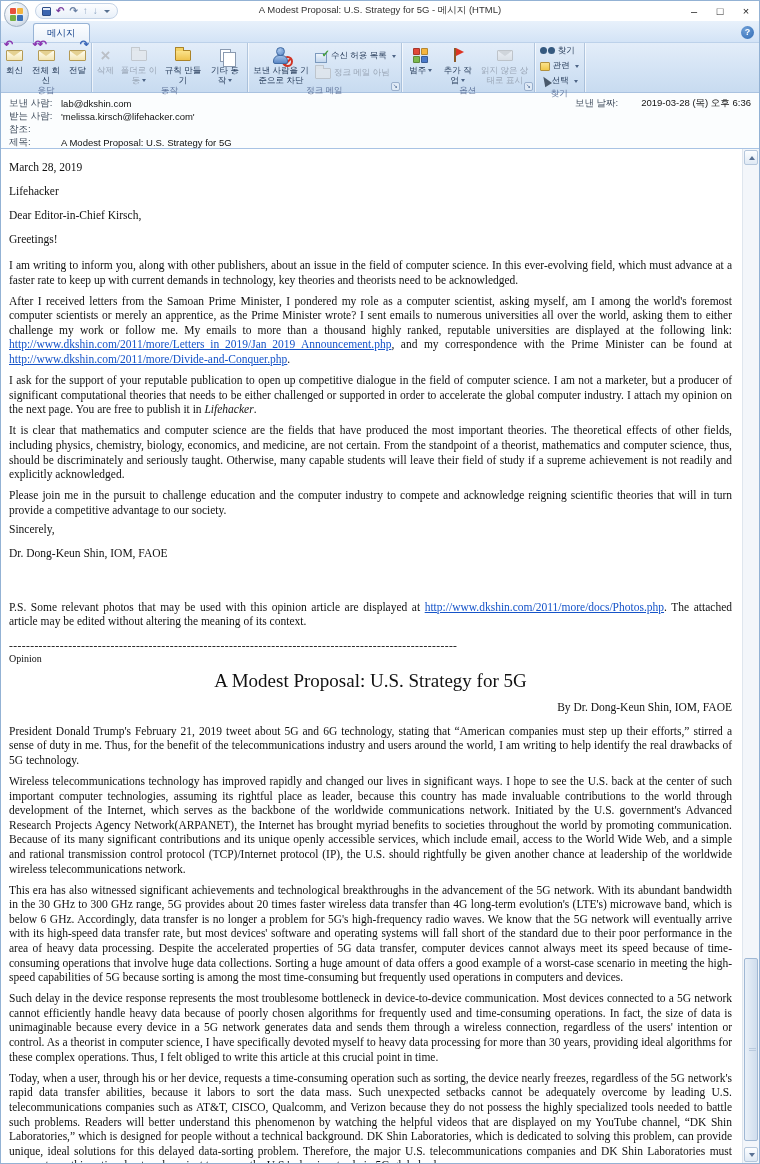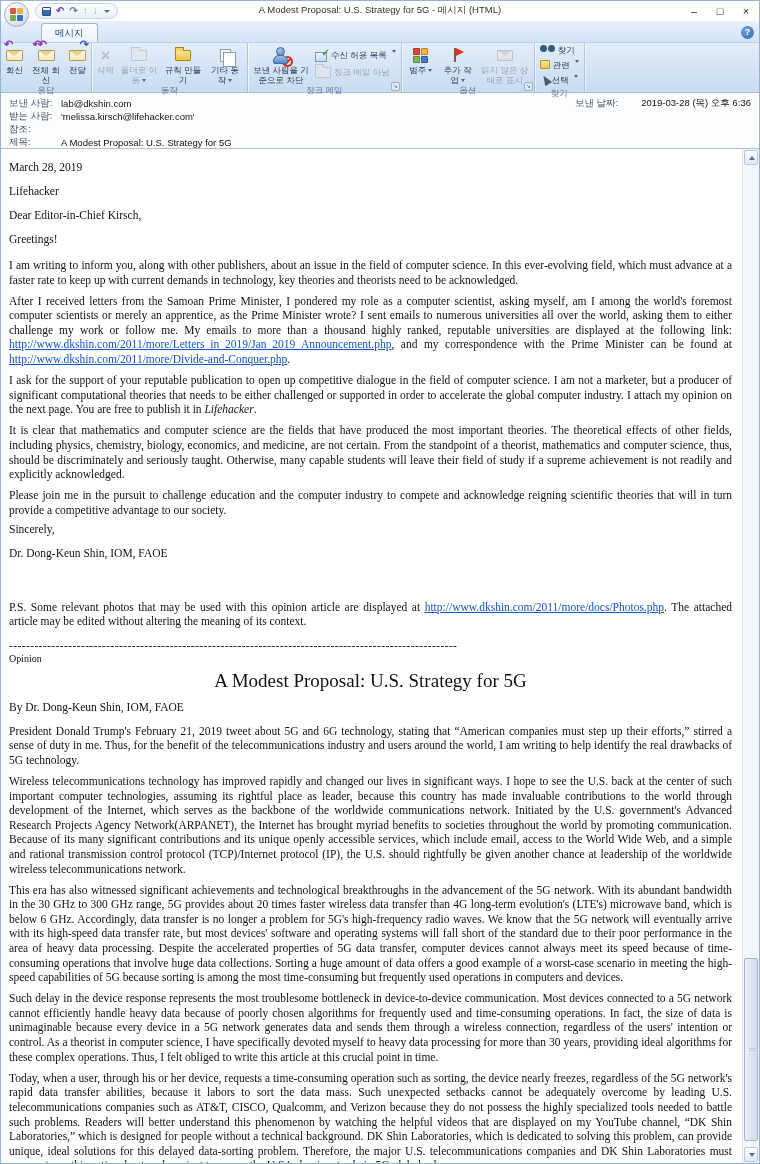--- a/index.html
+++ b/index.html
@@ -42,21 +42,21 @@
     position:absolute; left:0; right:0; top:3px; text-align:center;
     font-size:9.5px; color:#333;
   }
   .wcontrols { position:absolute; right:0; top:0; height:20px; display:flex; z-index:6; }
   .wbtn { width:26px; height:20px; display:flex; align-items:center; justify-content:center;
     font-size:11px; color:#222; }
   
   .tabrow { height:22px; flex:0 0 auto; position:relative;
     background:linear-gradient(#e8f1fb,#d3e3f6);
     border-bottom:1px solid #bcd1ea;
-    display:flex; align-items:flex-end; padding-left:40px; }
+    display:flex; align-items:flex-end; padding-left:32px; }
   .tab {
     height:19px; padding:0 13px; display:flex; align-items:center;
     background:linear-gradient(#fdfeff,#e9f1fa);
     border:1px solid #98b4d6; border-bottom:none; border-radius:3px 3px 0 0;
     font-size:9.5px; color:#15428b;
   }
   .helpbtn { position:absolute; right:5px; top:5px; width:13px; height:13px; border-radius:50%;
     background:radial-gradient(circle at 35% 30%, #6fa0d8, #2f6ab4);
     color:#fff; font-size:9px; font-weight:bold; text-align:center; line-height:13px; }
   
@@ -68,21 +68,21 @@
     box-shadow:1px 0 0 rgba(255,255,255,.65); padding:1px 2px 0; }
   .rbtns { flex:1; display:flex; align-items:stretch; }
   .rlabel { height:12px; font-size:8.5px; color:#60759c; text-align:center; padding:0 8px 1px; }
   .launcher { position:absolute; right:1px; bottom:1px; width:9px; height:9px;
     border:1px solid #9ab0cd; border-radius:2px; color:#44618c;
     font-size:6px; line-height:7px; text-align:center; background:rgba(255,255,255,.4);}
   .launcher::before{content:"↘";}
   .bb { display:flex; flex-direction:column; align-items:center; padding:1px 3px 0; border-radius:3px; }
   .bicon { height:21px; display:flex; align-items:center; justify-content:center; position:relative; }
   .bltxt { font-size:8.5px; line-height:9.5px; color:#253a58; text-align:center; }
-  .sb { display:flex; align-items:flex-start; gap:3px; font-size:8.5px; color:#253a58; padding:1px 3px; }
+  .sb { display:flex; align-items:center; gap:3px; font-size:8.5px; color:#253a58; padding:1px 3px; }
   .caret { display:inline-block; margin-left:2px; vertical-align:middle;
     border-left:2.5px solid transparent; border-right:2.5px solid transparent; border-top:3px solid #4d6486; }
   .dis .bltxt, .sb.dis { color:#9aa6b6; }
   .dis .bicon, .sb.dis .sico { filter:grayscale(1) opacity(.55); }
   
   .env { width:17px; height:11px; position:relative; border-radius:1px;
     background:linear-gradient(#fffdf0,#f3e5b4); border:1px solid #b49a54; }
   .env::before { content:""; position:absolute; left:0; top:0;
     border-left:7.5px solid transparent; border-right:7.5px solid transparent; border-top:5px solid #e5d192; }
   .arrP { position:absolute; font-weight:bold; font-size:11px; line-height:11px; }
@@ -145,21 +145,21 @@
   
   .bodywrap { flex:1; position:relative; background:#fff; overflow:hidden; }
   .content { position:absolute; left:0; top:0; right:17px; bottom:0; padding:13px 10px 0 8px;
     font-family:"Liberation Serif", serif; font-size:11.5px; color:#111; }
   .lines { line-height:11.5px; margin-bottom:12.5px; }
   .para { line-height:14.6px; margin-bottom:6.5px; text-align:justify; }
   .meta { font-size:10px; line-height:11px; margin-bottom:5px; }
   .dashes { line-height:12px; margin:10px 0 2px; color:#222; letter-spacing:.4px;
     white-space:nowrap; overflow:hidden; }
   .h1 { font-size:19px; line-height:22px; text-align:center; margin:6px 0 9px; }
-  .byline { font-size:11.5px; text-align:left; margin-bottom:11px; }
+  .byline { font-size:11.5px; text-align:right; margin-bottom:11px; }
   .it { font-style:italic; }
   a.lnk { color:#1553c8; text-decoration:underline; cursor:pointer; }
   
   .sbar { position:absolute; right:0; top:0; bottom:0; width:17px;
     background:#f3f6fa; border-left:1px solid #dfe6ee; }
   .sbtn { position:absolute; left:1px; right:1px; height:15px;
     background:linear-gradient(#fdfeff,#dfe9f4); border:1px solid #b5c7dc; border-radius:2px; }
   .sbtn.up{top:1px;} .sbtn.down{bottom:1px;}
   .sbtn.up::after { content:""; position:absolute; left:4px; top:5px;
     border-left:3.5px solid transparent; border-right:3.5px solid transparent; border-bottom:4px solid #5a7294; }

